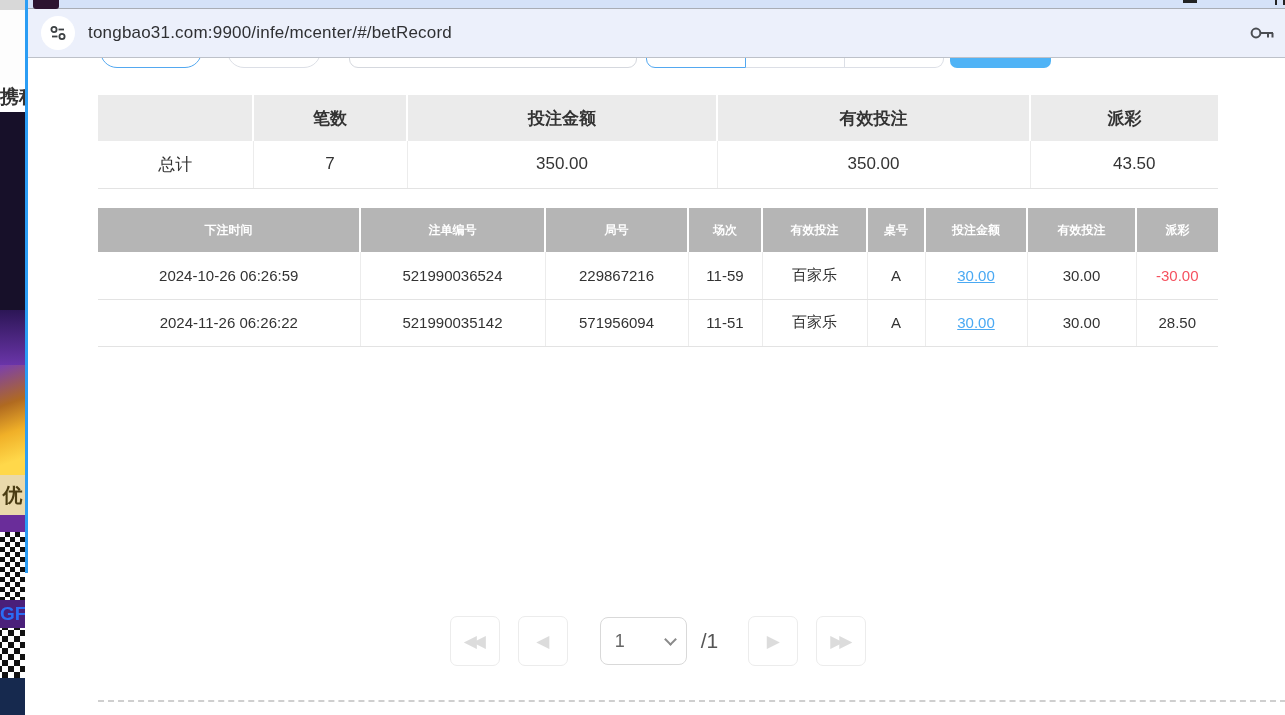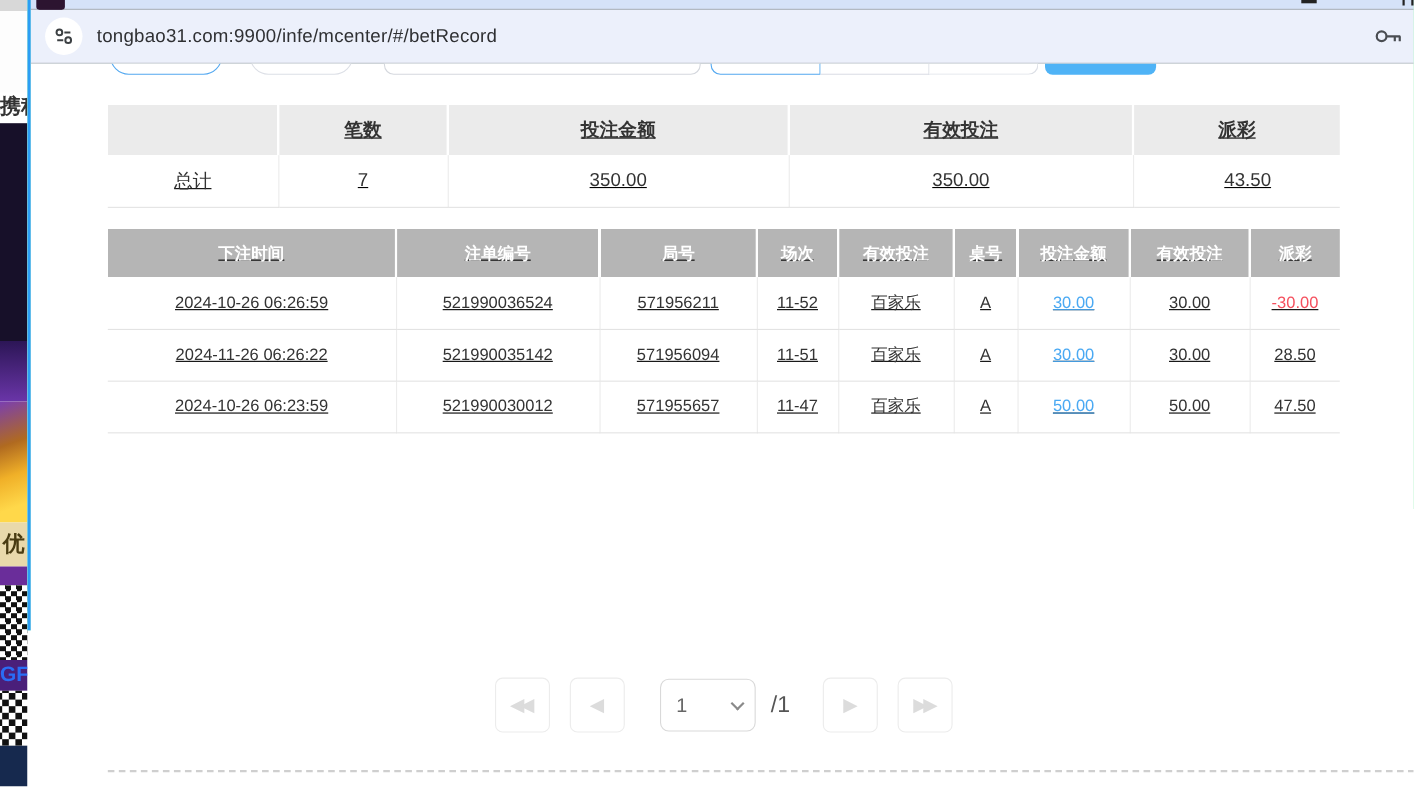--- a/index.html
+++ b/index.html
@@ -18,21 +18,21 @@
   .bg-pbar   { top:515px; height:17px; background:#6a2d9a; }
   .bg-qr1    { top:532px; height:68px; background:
                repeating-conic-gradient(#111 0% 25%, #fff 0% 50%) 0 0/10px 10px; }
   .bg-gf     { top:600px; height:28px; background:#4a1f7a; color:#2a6df5; font-size:19px; font-weight:bold; line-height:28px; }
   .bg-qr2    { top:628px; height:50px; background:
                repeating-conic-gradient(#111 0% 25%, #fff 0% 50%) 2px 2px/12px 12px; }
   .bg-navy   { top:678px; height:37px; background:#16294e; }
 
   
   .window { position:absolute; left:25px; top:0; width:1260px; height:573px;
-            border-left:3px solid #2b9df4; background:#86efac; }
+            border-left:3px solid #2b9df4; background:#be185d; }
 
   .tabstrip { position:relative; height:9px; background:#d5e2f8; border-bottom:1px solid #a9adb5; }
   .favicon { position:absolute; left:5px; top:0; width:26px; height:9px; background:#2c1430; border-radius:0 0 3px 3px; }
   .winctl-min { position:absolute; left:1155px; top:0; width:14px; height:3px; background:#222; }
   .winctl-close { position:absolute; left:1247px; top:0; width:10px; height:5px; border-left:2px solid #222; border-right:2px solid #222; }
 
   .urlbar { position:relative; height:49px; background:#ecf0fb; border-bottom:1px solid #bdc1c9;
             display:flex; align-items:center; }
   .chip { width:34px; height:34px; border-radius:50%; background:#fff; margin-left:13px;
           display:flex; align-items:center; justify-content:center; flex:0 0 auto; }
@@ -47,33 +47,33 @@
   .tb-btn1 { left:72px;  width:102px; border:1px solid #53a8f0; border-radius:17px; }
   .tb-btn2 { left:199px; width:94px;  border:1px solid #dcdfe6; border-radius:17px; }
   .tb-input{ left:321px; width:288px; border:1px solid #d5d8de; border-radius:9px; }
   .tb-seg  { left:618px; width:298px; display:flex; background:transparent; }
   .tb-seg .seg { flex:1; height:40px; background:#fff; border:1px solid #dcdfe6; border-left-width:0; }
   .tb-seg .seg:first-child { border:1px solid #53a8f0; border-radius:9px 0 0 9px; }
   .tb-seg .seg:last-child { border-radius:0 9px 9px 0; }
   .tb-search { left:922px; width:101px; background:#4fb3f6; border-radius:7px; }
 
   
-  table { border-collapse:collapse; table-layout:fixed; width:1120px;text-decoration:underline; }
+  table { border-collapse:collapse; table-layout:fixed; width:1120px; }
   td, th { overflow:hidden; white-space:nowrap; }
 
   .summary-table { position:absolute; top:37px; left:70px; }
   .summary-table th { height:46px; background:#ebebeb; color:#333; font-size:17px; font-weight:bold;
                       border-right:2px solid #fff; }
   .summary-table th:last-child { border-right:none; }
   .summary-table td { height:47px; background:#fff; color:#333; font-size:17px; text-align:center;
                       border-right:1px solid #ececec; border-bottom:1px solid #e3e3e3; }
   .summary-table td:last-child { border-right:none;padding-left:20px; }
 
   .bet-table { position:absolute; top:150px; left:70px; }
-  .bet-table th { height:44px; background:#b5b5b5; color:#fff; font-size:15px; font-weight:bold;
+  .bet-table th { height:44px; background:#b5b5b5; color:#fff; font-size:12px; font-weight:bold;
                   border-right:2px solid #fff; }
   .bet-table th:last-child { border-right:none; }
   .bet-table td { height:47px; background:#fff; color:#333; font-size:15px; text-align:center;
                   border-right:1px solid #ececec; border-bottom:1px solid #e3e3e3; }
   .bet-table td:last-child { border-right:none; }
   .bet-table a.amt { color:#4aa9f3; text-decoration:underline; cursor:pointer; }
   .bet-table td.neg { color:#f5515f; }
 
   
   .pagination { position:absolute; top:557px; left:70px; width:1120px; height:52px;
@@ -205,50 +205,39 @@
           <th>桌号</th>
           <th>投注金额</th>
           <th>有效投注</th>
           <th>派彩</th>
         </tr>
       </thead>
       <tbody>
           <tr>
             <td>2024-10-26 06:26:59</td>
             <td>521990036524</td>
-            <td>571956211</td>
-            <td>11-52</td>
+            <td>229867216</td>
+            <td>11-59</td>
             <td>百家乐</td>
             <td>A</td>
             <td><a class="amt">30.00</a></td>
             <td>30.00</td>
             <td class="neg">-30.00</td>
           </tr>
           <tr>
             <td>2024-11-26 06:26:22</td>
             <td>521990035142</td>
             <td>571956094</td>
             <td>11-51</td>
             <td>百家乐</td>
             <td>A</td>
             <td><a class="amt">30.00</a></td>
             <td>30.00</td>
             <td>28.50</td>
           </tr>
-          <tr>
-            <td>2024-10-26 06:23:59</td>
-            <td>521990030012</td>
-            <td>571955657</td>
-            <td>11-47</td>
-            <td>百家乐</td>
-            <td>A</td>
-            <td><a class="amt">50.00</a></td>
-            <td>50.00</td>
-            <td>47.50</td>
-          </tr>
         </tbody>
     </table>
 
     <div class="pagination">
       <div class="pg-btn">
           <span>◀◀</span>
         </div>
       <div class="pg-btn">
           <span>◀</span>
         </div>

